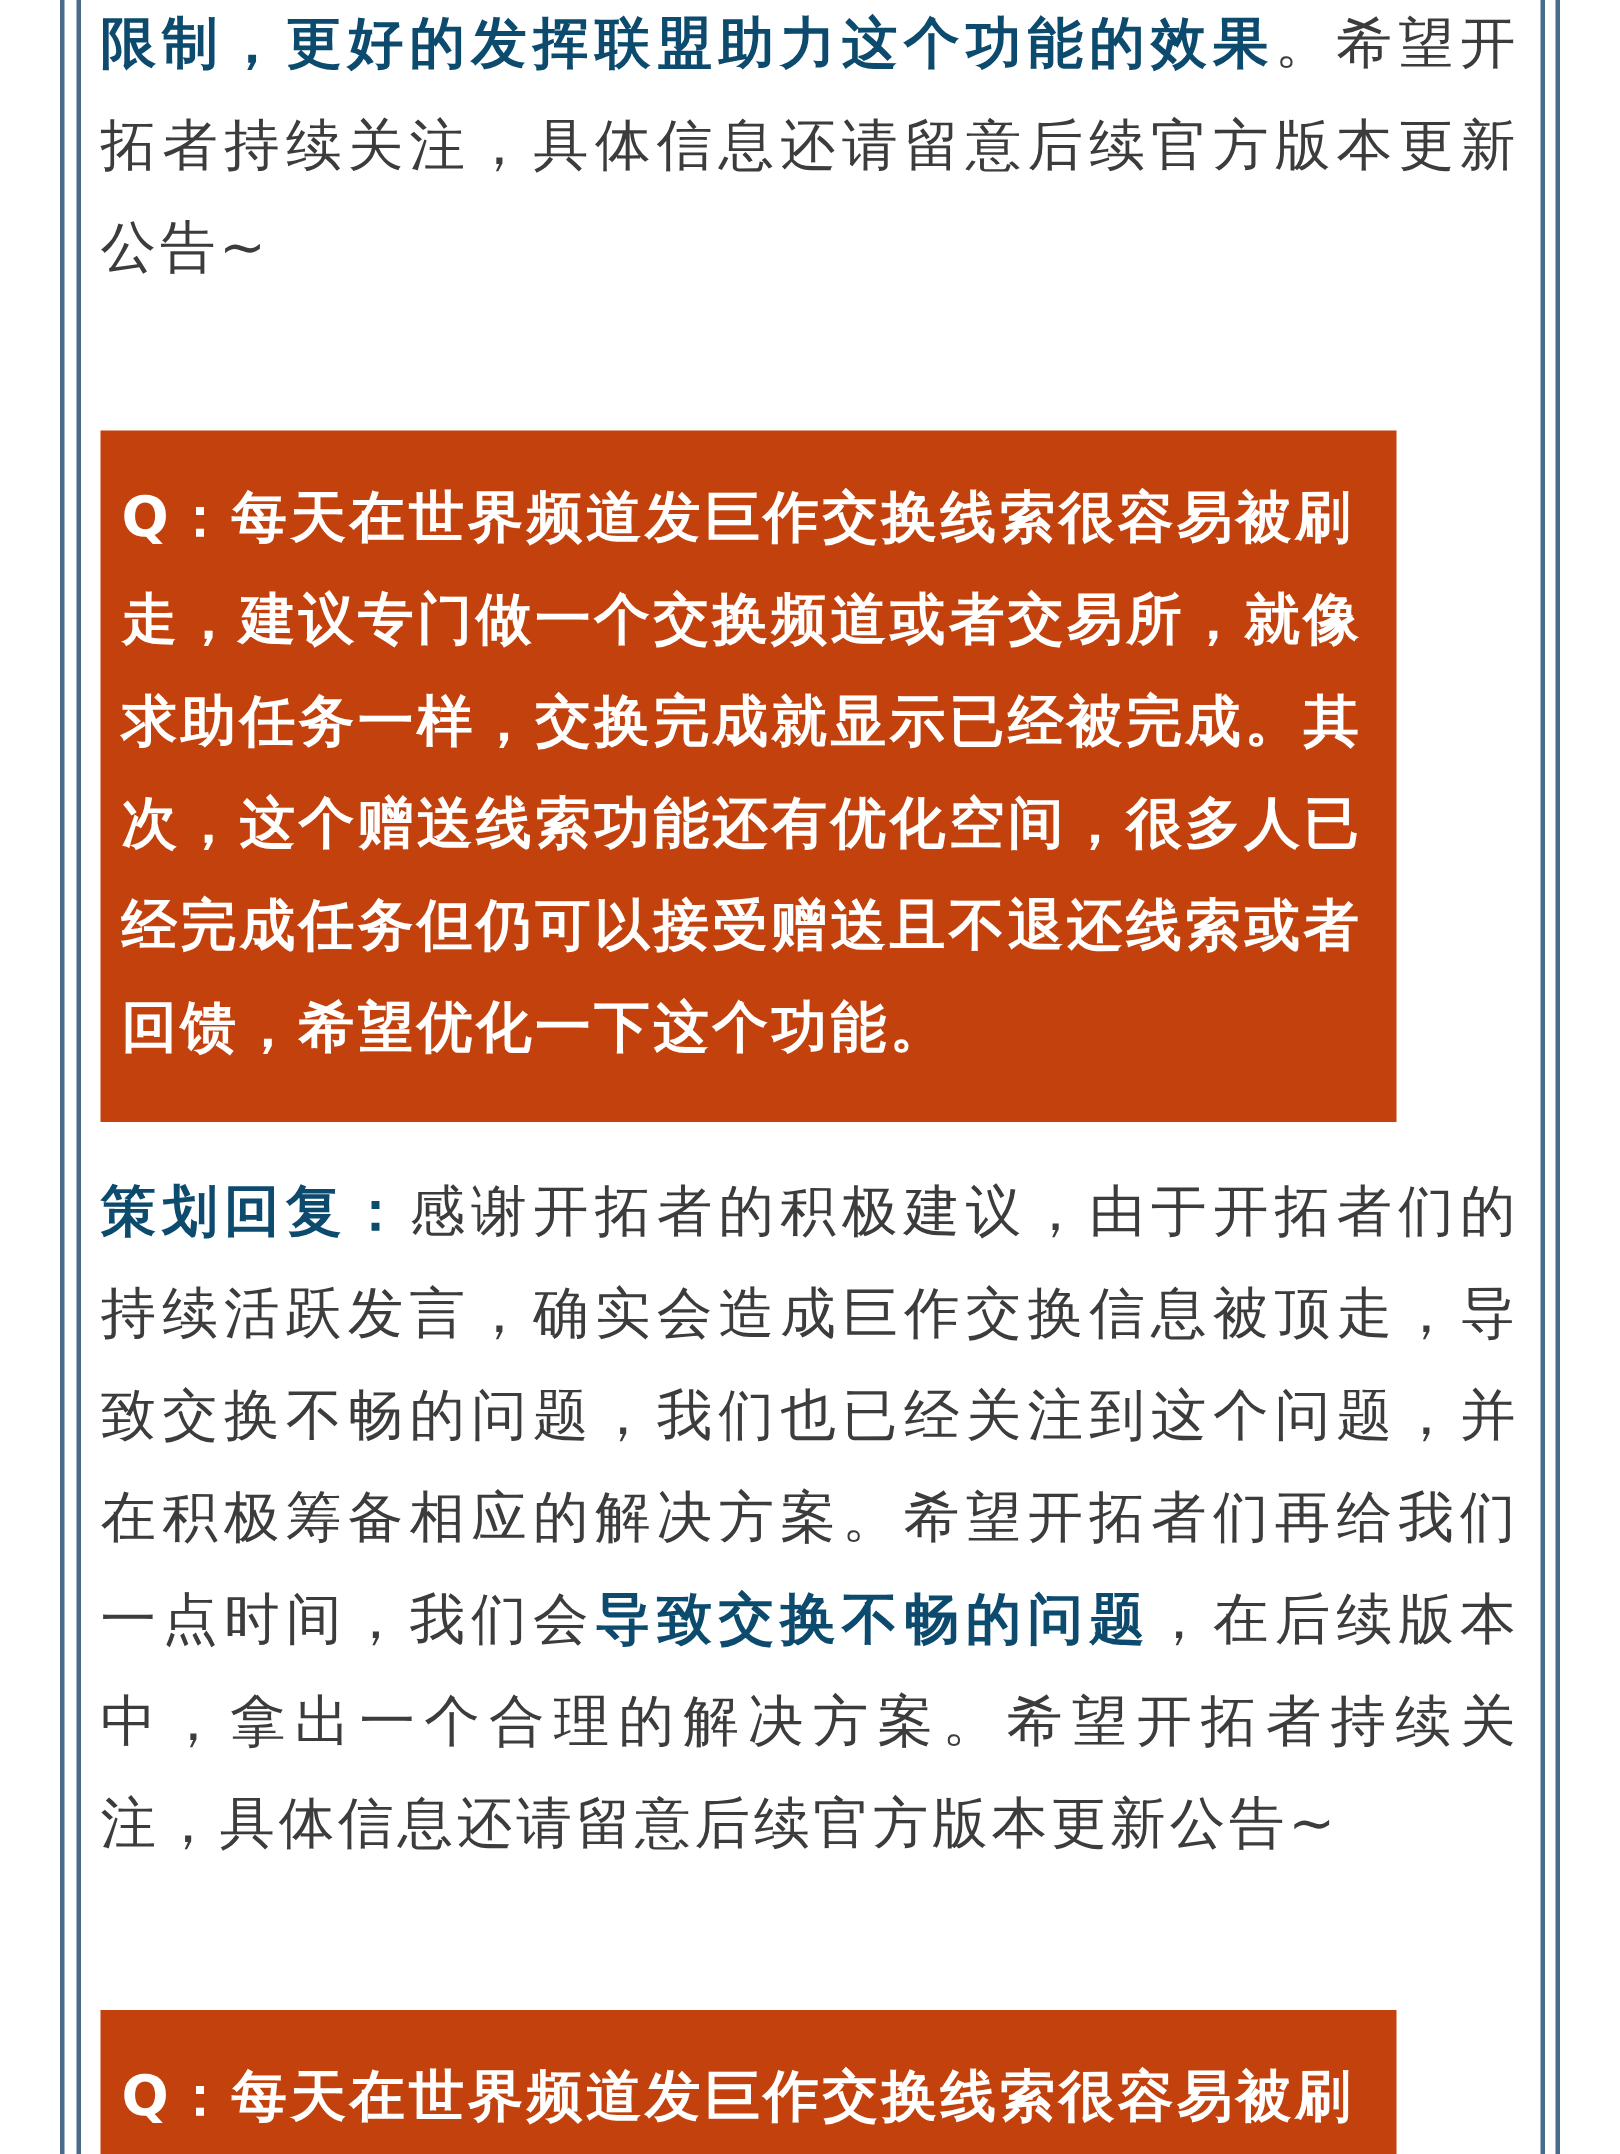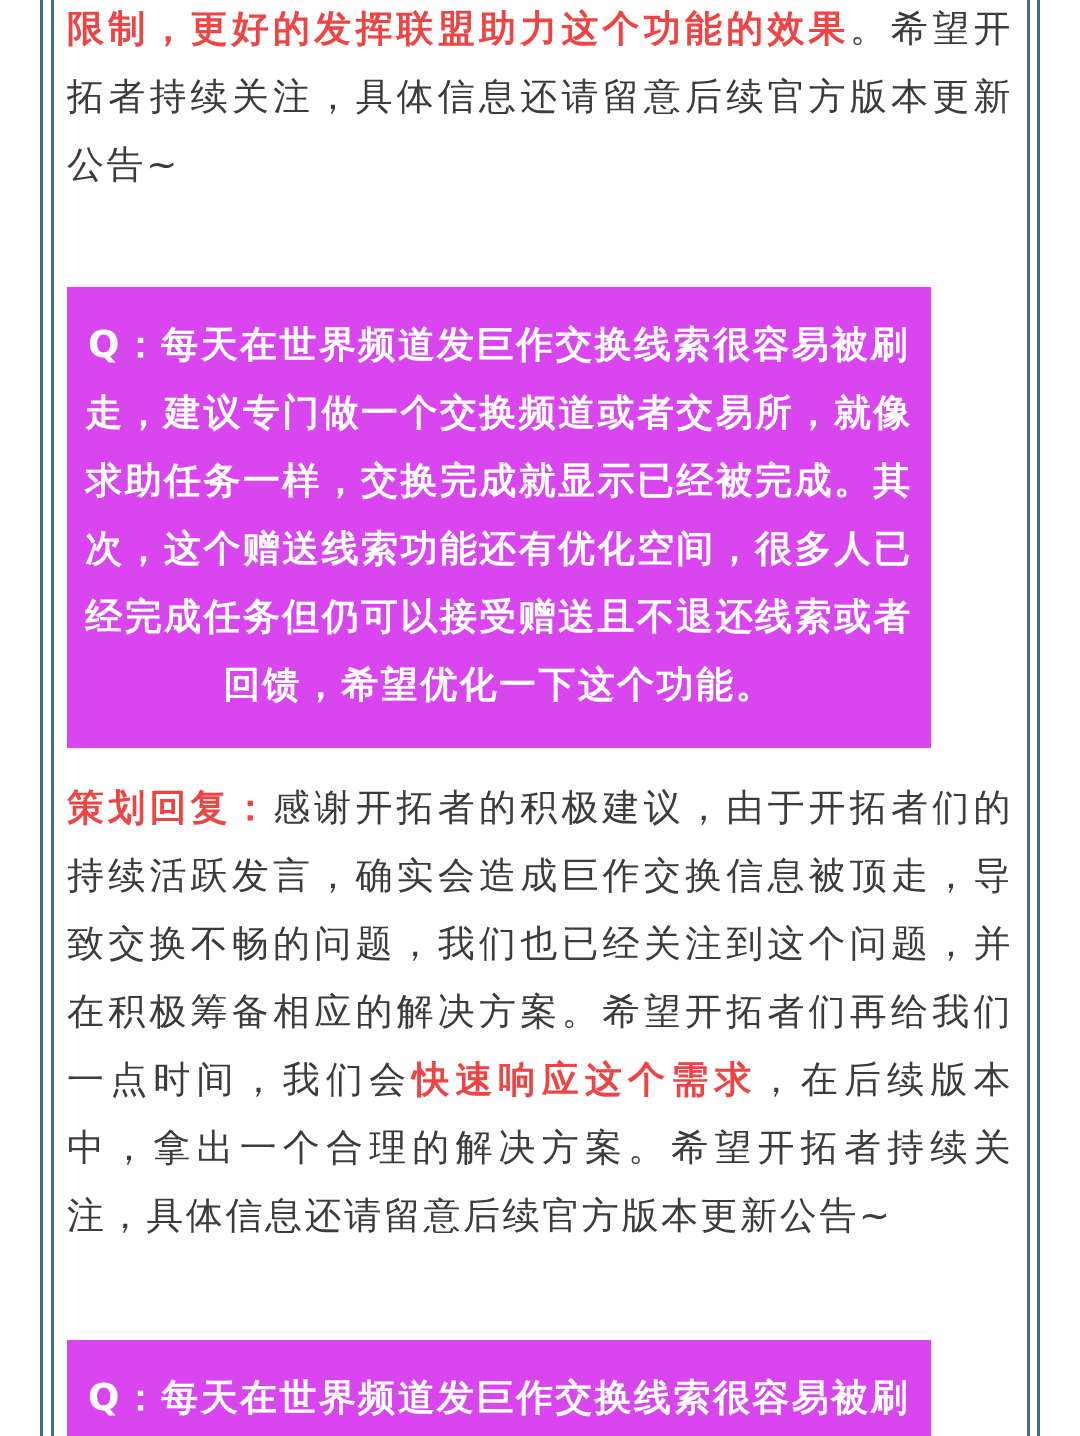--- a/index.html
+++ b/index.html
@@ -10,26 +10,26 @@
     }
     .frame-line { position: absolute; top: 0; bottom: 0; width: 3px; background: #4a6a8c; }
     .fl1 { left: 40px; } .fl2 { left: 51px; }
     .fr1 { left: 1027px; } .fr2 { left: 1037px; }
 
     .content { position: absolute; left: 67px; width: 946px; top: 0; }
     .para {
       font-size: 37px; line-height: 68px; color: #3c3c3c; letter-spacing: 2.6px;
       margin: 0; text-align: justify;
     }
-    .hl { color: #ef4444; font-weight: bold; }
+    .hl { color: #0c4a6e; font-weight: bold; }
     .p1 { position: absolute; top: -5px; left: 0; width: 946px; }
 
     .qbox {
-      position: absolute; left: 0; width: 864px; background: #d946ef;
-      box-sizing: border-box; padding: 24px 14px 30px 14px; text-align: center;
+      position: absolute; left: 0; width: 864px; background: #c2410c;
+      box-sizing: border-box; padding: 24px 14px 30px 14px;
     }
     .q1 { top: 287px; height: 461px; }
     .q2 { top: 1340px; height: 120px; }
     .qtext {
       color: #ffffff; font-weight: bold; font-size: 37px; line-height: 68px;
       letter-spacing: 2.4px; margin: 0;
     }
     .reply { position: absolute; top: 774px; left: 0; width: 946px; }
   </style>
 </head>
@@ -42,20 +42,20 @@
 
 <div class="content">
 
   <p class="para p1"><span class="hl">限制，更好的发挥联盟助力这个功能的效果</span><span>。希望开拓者持续关注，具体信息还请留意后续官方版本更新公告~</span></p>
 
   <div class="qbox q1">
     <p class="qtext">Q：每天在世界频道发巨作交换线索很容易被刷走，建议专门做一个交换频道或者交易所，就像求助任务一样，交换完成就显示已经被完成。其次，这个赠送线索功能还有优化空间，很多人已经完成任务但仍可以接受赠送且不退还线索或者回馈，希望优化一下这个功能。</p>
   </div>
 
   <div class="reply">
-    <p class="para"><span class="hl">策划回复：</span><span>感谢开拓者的积极建议，由于开拓者们的持续活跃发言，确实会造成巨作交换信息被顶走，导致交换不畅的问题，我们也已经关注到这个问题，并在积极筹备相应的解决方案。希望开拓者们再给我们一点时间，我们会</span><span class="hl">快速响应这个需求</span><span>，在后续版本中，拿出一个合理的解决方案。希望开拓者持续关注，具体信息还请留意后续官方版本更新公告~</span></p>
+    <p class="para"><span class="hl">策划回复：</span><span>感谢开拓者的积极建议，由于开拓者们的持续活跃发言，确实会造成巨作交换信息被顶走，导致交换不畅的问题，我们也已经关注到这个问题，并在积极筹备相应的解决方案。希望开拓者们再给我们一点时间，我们会</span><span class="hl">导致交换不畅的问题</span><span>，在后续版本中，拿出一个合理的解决方案。希望开拓者持续关注，具体信息还请留意后续官方版本更新公告~</span></p>
   </div>
 
   <div class="qbox q2">
     <p class="qtext">Q：每天在世界频道发巨作交换线索很容易被刷走，</p>
   </div>
 
 </div>
 
 </body></html>

